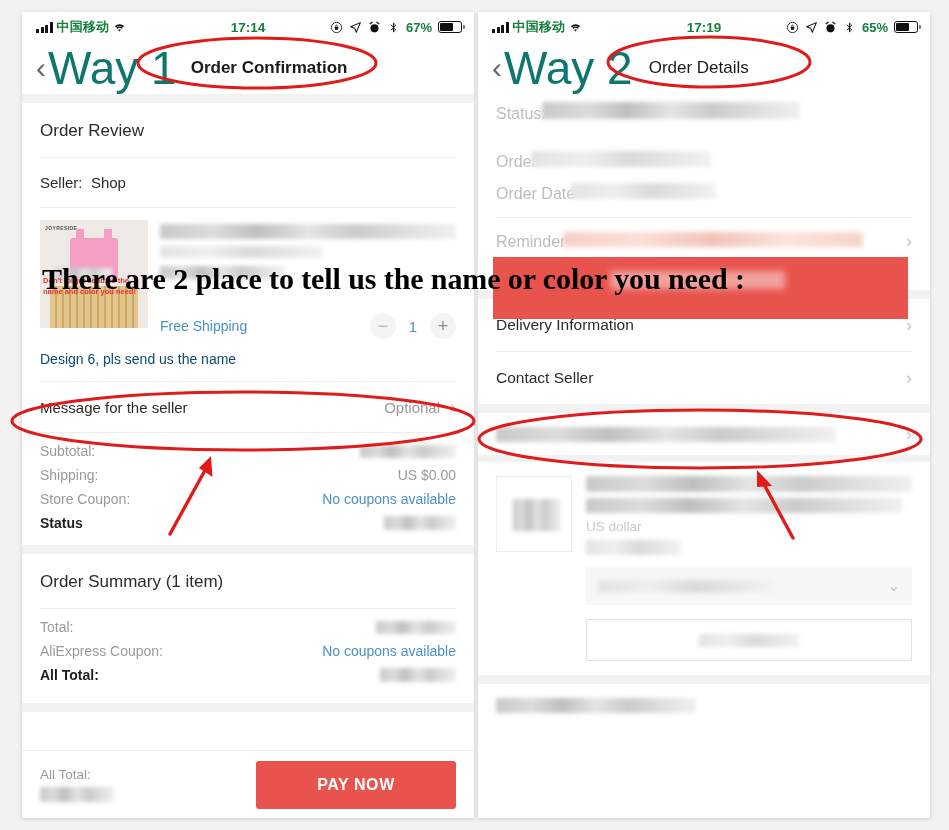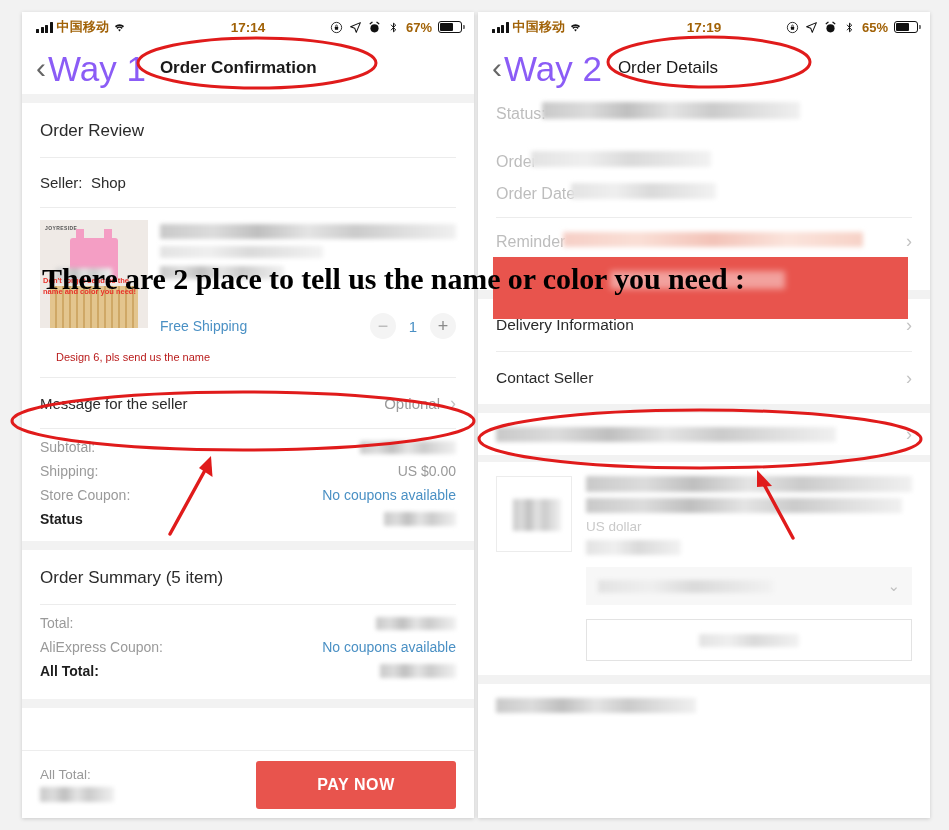--- a/index.html
+++ b/index.html
@@ -30,21 +30,21 @@
 
   
   .statusbar {
     position: relative;
     height: 30px;
     display: flex;
     align-items: center;
     padding: 0 12px 0 14px;
     font-size: 13px;
     font-weight: bold;
-    color: #a16207;
+    color: #15803d;
   }
   .sb-left { display: flex; align-items: center; gap: 4px; }
   .sb-bars { display: inline-flex; align-items: flex-end; gap: 1.5px; height: 11px; }
   .sb-bars i { display:block; width: 3px; background: #111; border-radius: 0.5px; }
   .sb-bars i:nth-child(1){ height: 4px; }
   .sb-bars i:nth-child(2){ height: 6px; }
   .sb-bars i:nth-child(3){ height: 8px; }
   .sb-bars i:nth-child(4){ height: 11px; }
   .sb-carrier { font-size: 13px; font-weight: bold; letter-spacing: .2px; }
   .sb-time {
@@ -70,22 +70,22 @@
     height: 52px;
     background: #fff;
     display: flex; align-items: center;
     padding: 0 14px;
   }
   .nav-back {
     font-size: 30px; color: #666; font-weight: 300;
     line-height: 1; margin-right: 2px;
   }
   .nav-way {
-    color: #8b5cf6;
-    font-size: 35px;
+    color: #0f766e;
+    font-size: 46px;
     font-family: "Liberation Sans", sans-serif;
     font-weight: 400;
     line-height: 1;
     white-space: nowrap;
     text-align: right;
   }
   .nav-title {
     font-size: 17px; font-weight: bold; color: #1a1a1a;
     margin-left: 14px; white-space: nowrap;
   }
@@ -153,21 +153,21 @@
   .stepper { display: flex; align-items: center; gap: 12px; }
   .step-btn {
     width: 26px; height: 26px; border-radius: 50%;
     background: #f4f4f4; color: #b6b6b6;
     display: flex; align-items: center; justify-content: center;
     font-size: 18px; line-height: 1;
   }
   .step-btn.plus { color: #8a8a8a; }
   .step-qty { color: #4a90c4; font-size: 15px; min-width: 10px; text-align: center; }
 
-  .design-note { font-size: 11px; color: #b91c1c; padding: 12px 0 14px; margin-left: 16px; }
+  .design-note { font-size: 14px; color: #0c4a6e; padding: 12px 0 14px; }
 
   .msg-row {
     display: flex; align-items: center; justify-content: space-between;
     padding: 16px 0; font-size: 15px; color: #2b2b2b;
   }
   .msg-right { display: flex; align-items: center; gap: 10px; color: #9a9a9a; font-size: 15px; }
   .chev { color: #c3c3c3; font-size: 18px; font-weight: 300; line-height: 1; }
 
   .price-list { padding: 6px 0 10px; }
   .price-row {
@@ -361,21 +361,21 @@
         <div class="price-row bold">
           <span>Status</span>
           <span class="blur" style="width:72px;height:14px;"></span>
         </div>
       </div>
     </div>
 
     <div class="sep"></div>
 
     <div class="card">
-      <div class="sect-title">Order Summary (5 item)</div>
+      <div class="sect-title">Order Summary (1 item)</div>
       <div class="hr"></div>
       <div class="summary-rows">
         <div class="price-row">
           <span>Total:</span>
           <span class="blur" style="width:80px;height:13px;"></span>
         </div>
         <div class="price-row">
           <span>AliExpress Coupon:</span>
           <span class="link-blue">No coupons available</span>
         </div>

